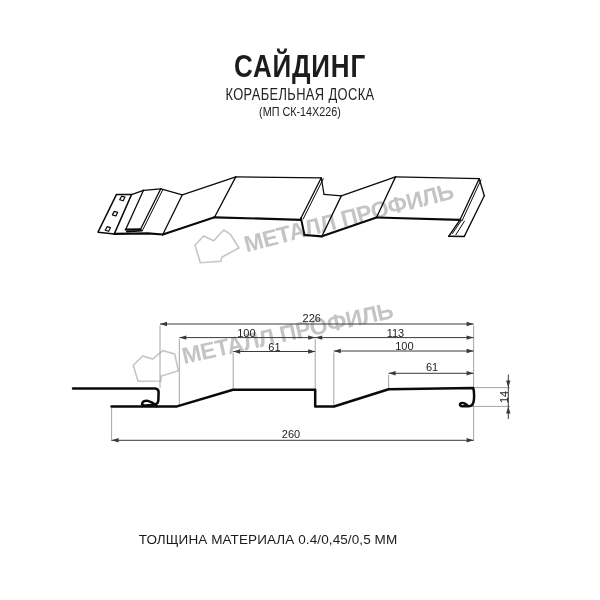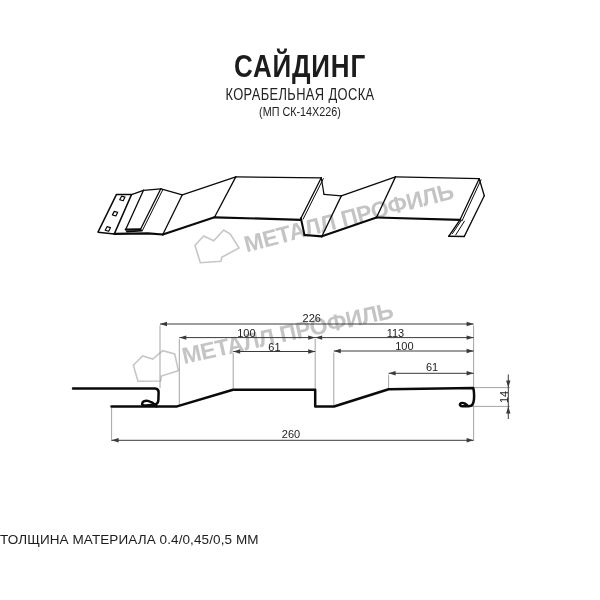--- a/index.html
+++ b/index.html
@@ -3,21 +3,21 @@
 <meta charset="utf-8">
 <style>
   html,body{margin:0;padding:0;background:#fff;width:600px;height:600px;overflow:hidden;}
   body{font-family:"Liberation Sans", sans-serif;position:relative;}
   .t1{position:absolute;left:0;top:48px;width:600px;text-align:center;
       font-size:31.5px;font-weight:bold;color:#1c1c1c;transform:scaleX(0.825);letter-spacing:1px;}
   .t2{position:absolute;left:0;top:84.5px;width:600px;text-align:center;
       font-size:16.5px;font-weight:normal;color:#222;transform:scaleX(0.78);letter-spacing:0.5px;}
   .t3{position:absolute;left:0;top:103.5px;width:600px;text-align:center;
       font-size:13px;font-weight:normal;color:#222;transform:scaleX(0.83);}
-  .bt{position:absolute;left:0;top:532px;width:536px;
+  .bt{position:absolute;left:0;top:532px;width:536px;text-align:center;
       font-size:13.5px;color:#1c1c1c;letter-spacing:0.1px;}
   svg{position:absolute;left:0;top:0;}
 </style>
 </head>
 <body>
 <div class="t1">САЙДИНГ</div>
 <div class="t2">КОРАБЕЛЬНАЯ ДОСКА</div>
 <div class="t3">(МП СК-14Х226)</div>
 <div class="bt">ТОЛЩИНА МАТЕРИАЛА 0.4/0,45/0,5 ММ</div>
 <svg width="600" height="600" viewBox="0 0 600 600">

